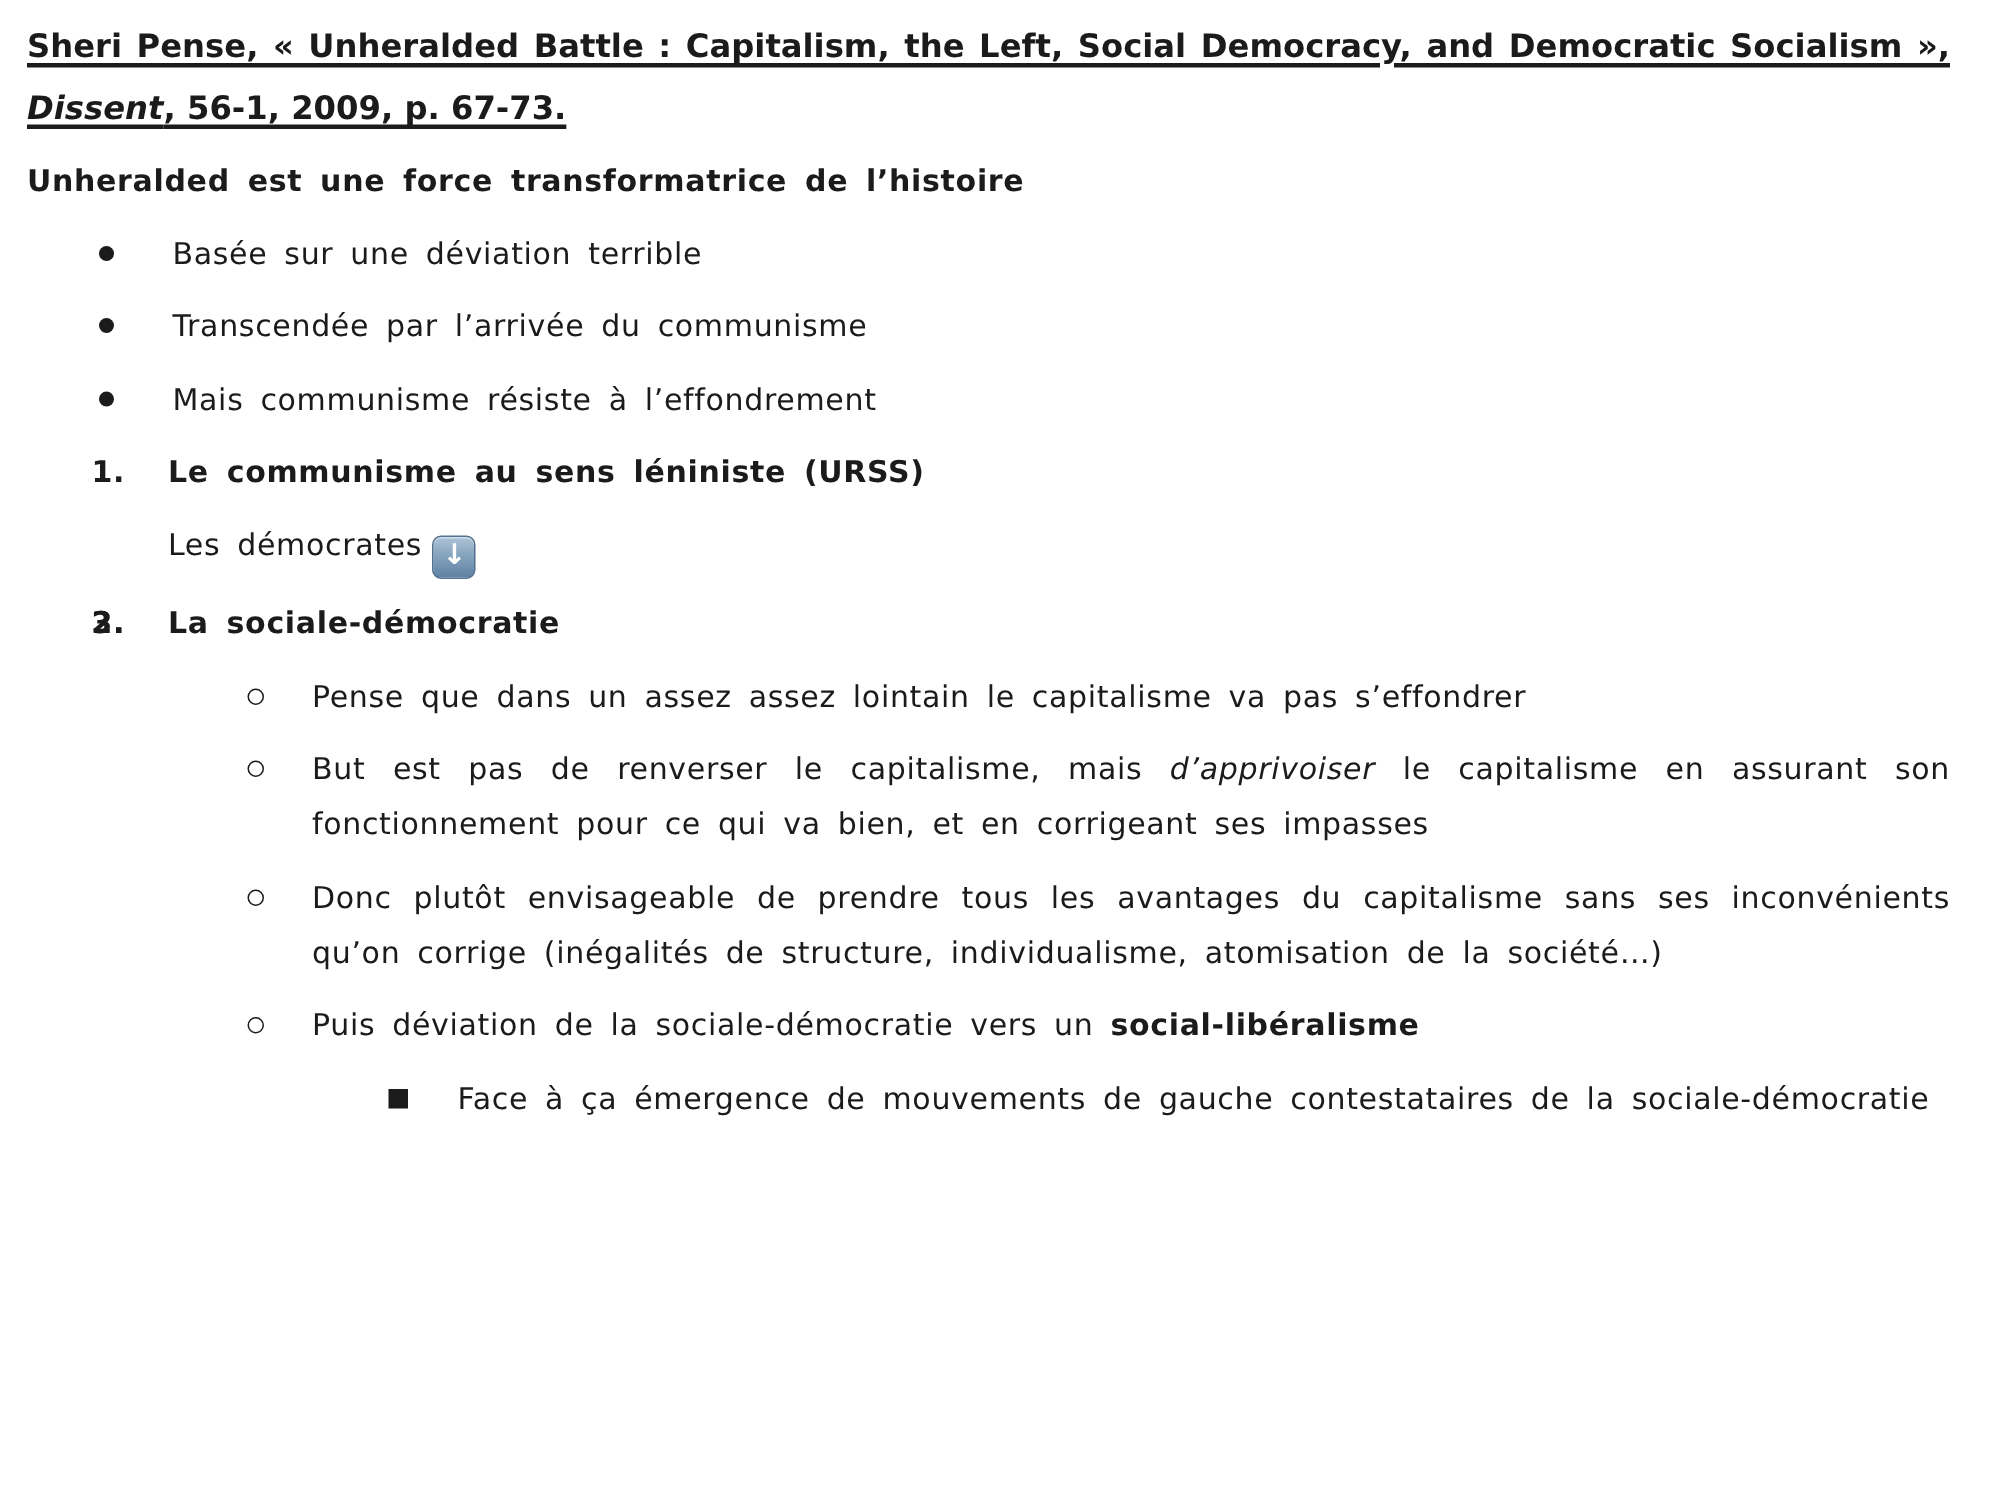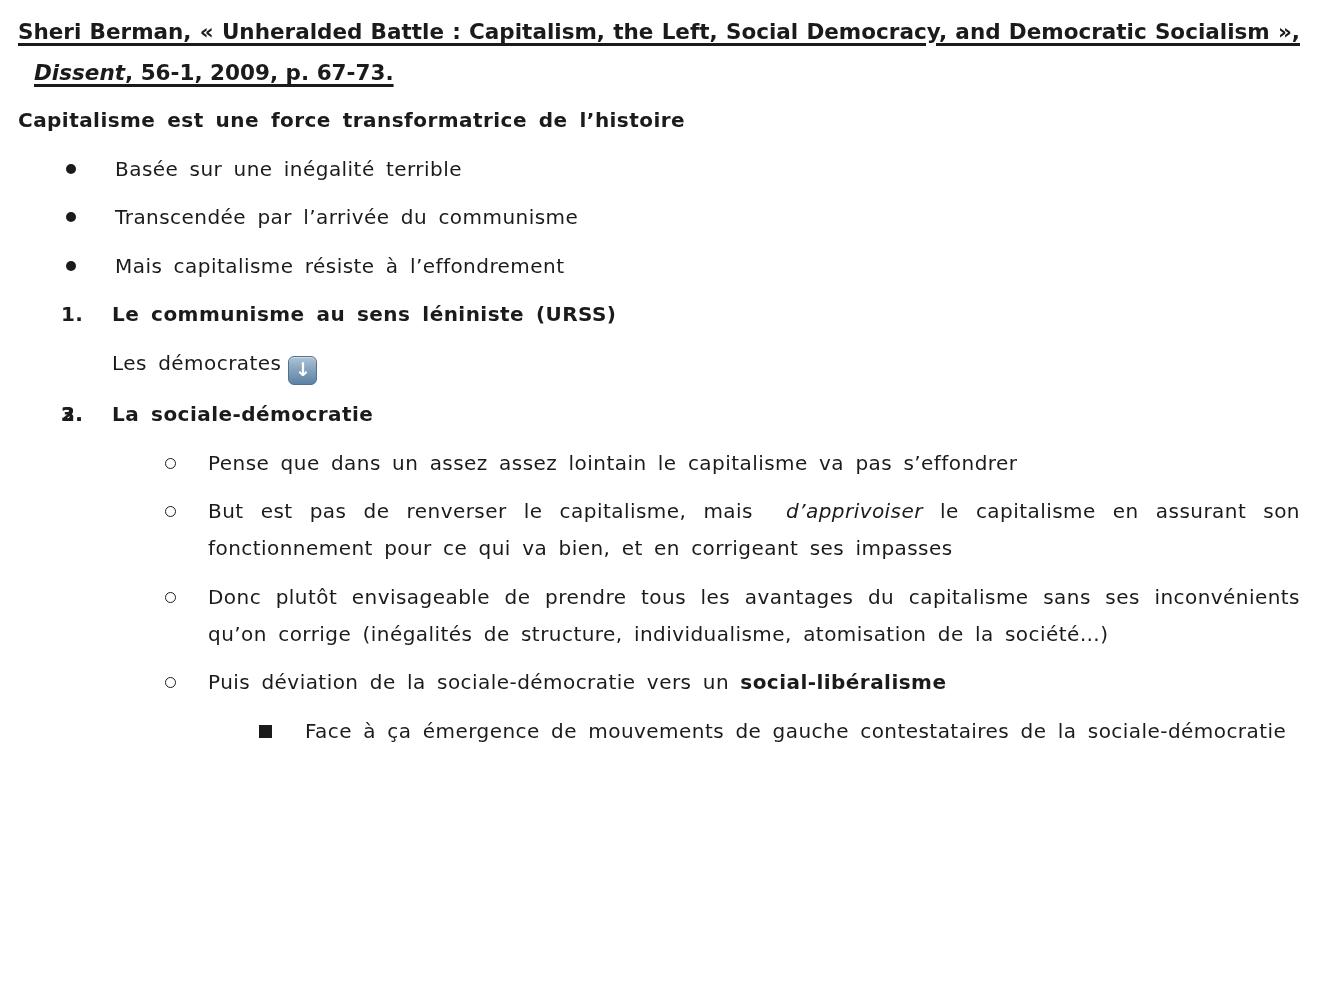--- a/index.html
+++ b/index.html
@@ -20,21 +20,21 @@
   .title {
     font-size: 21.5px;
     line-height: 41px;
     font-weight: 700;
     text-align: justify;
     text-decoration: underline;
     text-decoration-thickness: 2.5px;
     text-underline-offset: 4px;
     margin: 0 0 9px 0;
   }
-  .italic { font-style: italic; margin-left: 16px; }
+  .italic { font-style: italic; }
   .bold   { font-weight: 700; }
   .para {
     font-size: 20px;
     line-height: 37px;
     margin: 0 0 11.5px 0;
     text-align: justify;
     letter-spacing: 0.45px;
     word-spacing: 4.5px;
   }
   .li { position: relative; }
@@ -84,37 +84,37 @@
     line-height: 25px;
     text-align: center;
     letter-spacing: 0; word-spacing: 0;
   }
 </style>
 </head>
 <body>
 
 <div class="page">
 
-  <p class="title"><span>Sheri Berman, « Unheralded Battle : Capitalism, the Left, Social Democracy, and Democratic Socialism », </span><span class="italic">Dissent</span><span>, 56-1, 2009, p. 67-73.</span></p>
+  <p class="title"><span>Sheri Pense, « Unheralded Battle : Capitalism, the Left, Social Democracy, and Democratic Socialism », </span><span class="italic">Dissent</span><span>, 56-1, 2009, p. 67-73.</span></p>
 
-  <p class="para bold">Capitalisme est une force transformatrice de l’histoire</p>
+  <p class="para bold">Unheralded est une force transformatrice de l’histoire</p>
 
   <div class="para li li-1">
     <span class="marker"></span>
-    <span>Basée sur une inégalité terrible</span>
+    <span>Basée sur une déviation terrible</span>
   </div>
 
   <div class="para li li-1">
     <span class="marker"></span>
     <span>Transcendée par l’arrivée du communisme</span>
   </div>
 
   <div class="para li li-1">
     <span class="marker"></span>
-    <span>Mais capitalisme résiste à l’effondrement</span>
+    <span>Mais communisme résiste à l’effondrement</span>
   </div>
 
 
   <div class="para li li-num">
     <span class="num">1.</span>
     <span class="bold">Le communisme au sens léniniste (URSS)</span>
   </div>
 
   <div class="para li-cont">
     <span>Les démocrates</span><span class="emoji-down"><span>↓</span></span>

